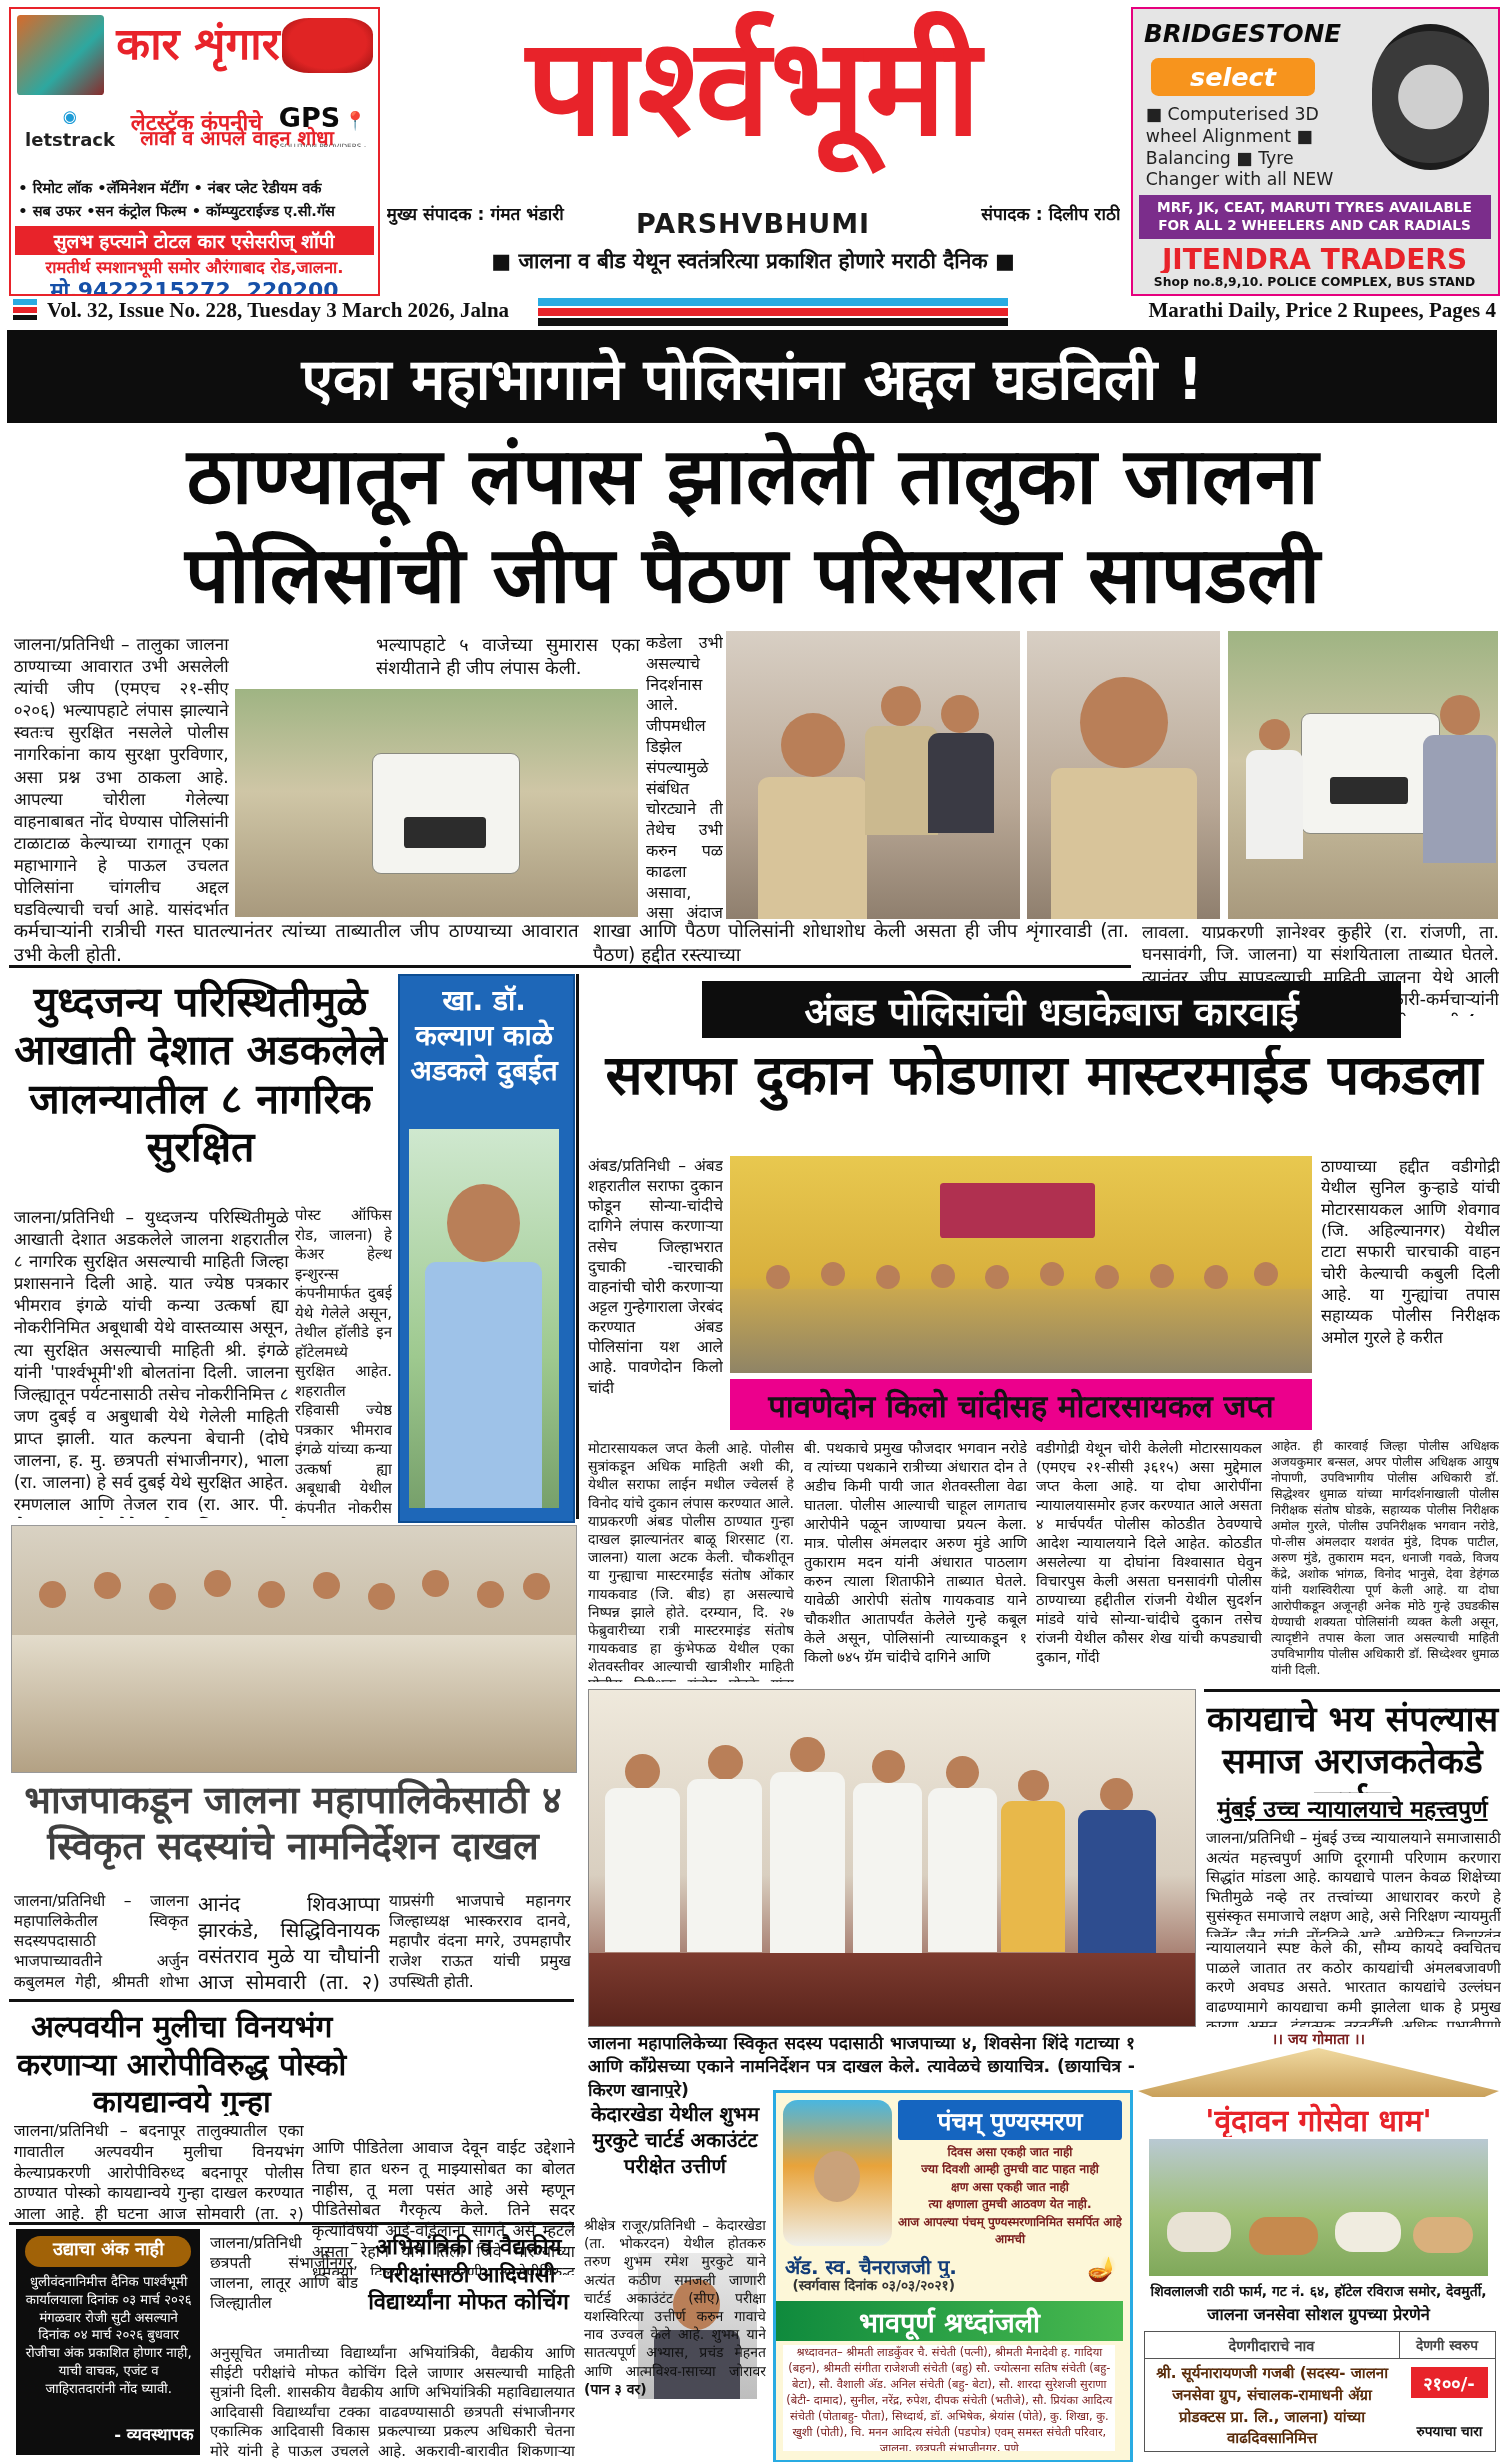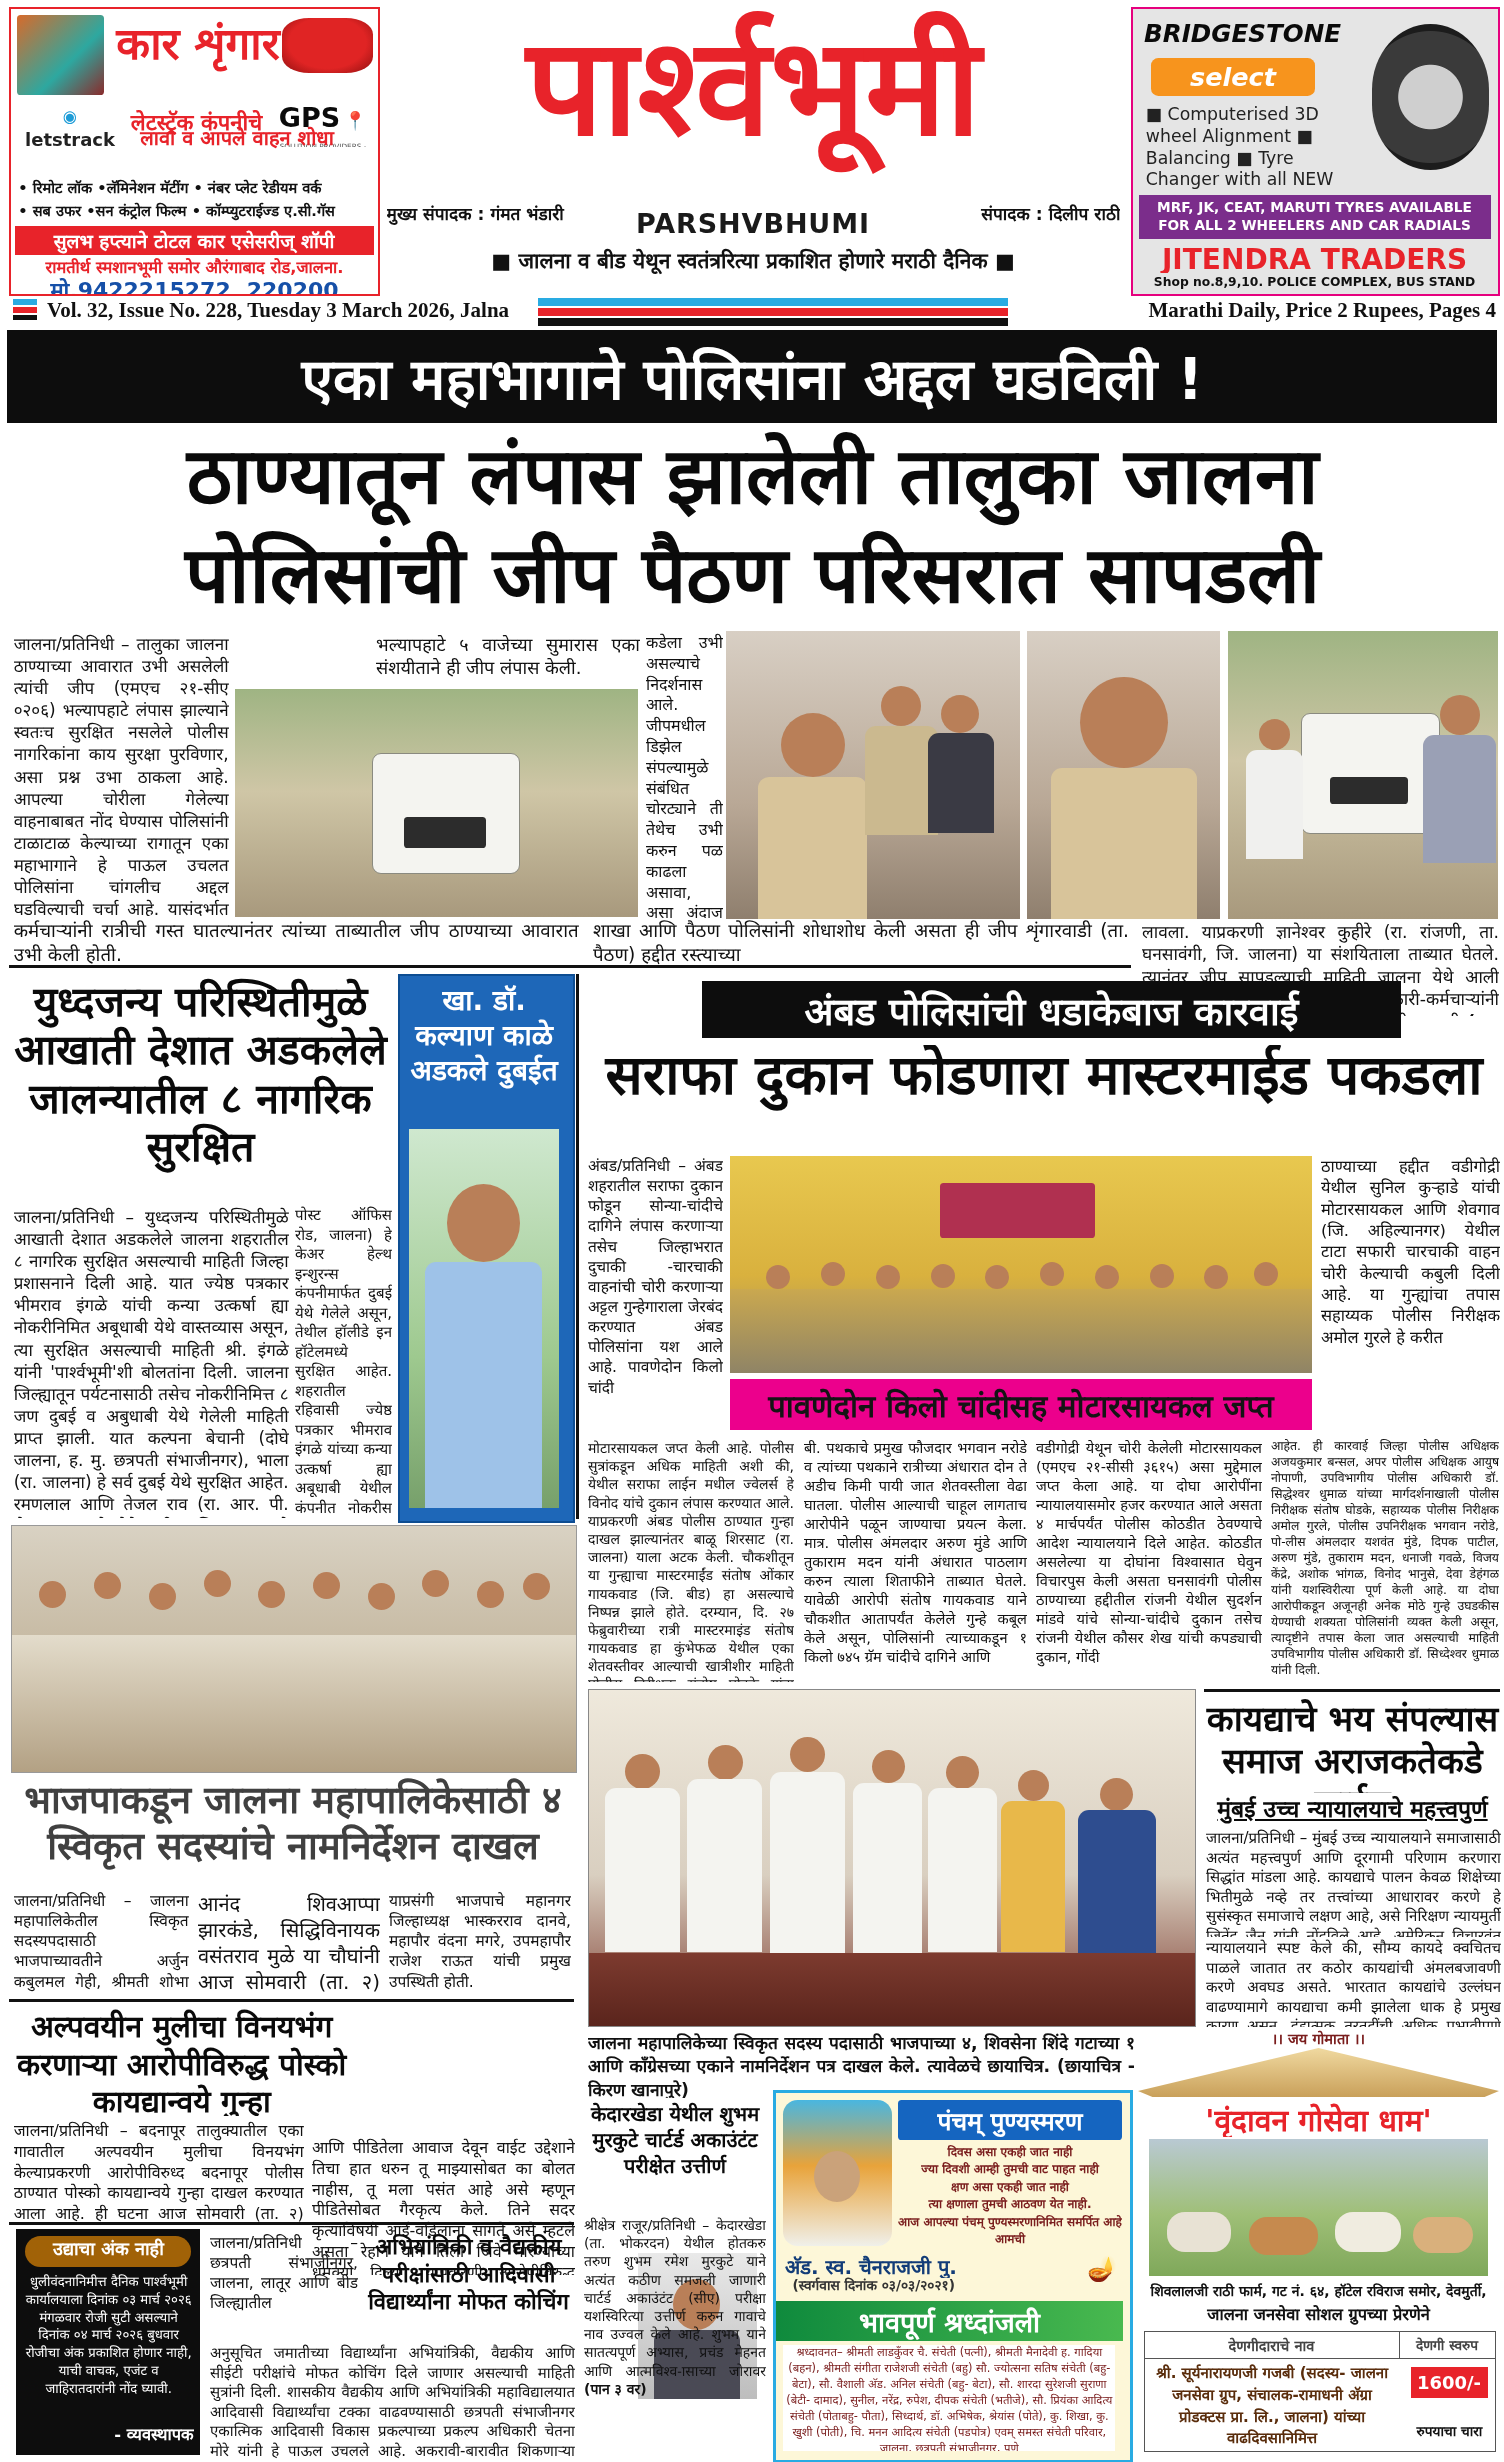--- a/index.html
+++ b/index.html
@@ -301,20 +301,20 @@
     <div class="t bold cen" style="left:3.6px;top:274px;width:354px;height:24px;font-size:16.4px;">जालना जनसेवा सोशल ग्रुपच्या प्रेरणेने</div>
     <div class="abs" style="left:5.5px;top:301px;width:350px;height:119px;border:1.8px solid #555;">
       <div class="abs" style="left:0;top:0;width:254px;height:25.5px;border-right:1.8px solid #555;border-bottom:1.8px solid #555;display:flex;align-items:center;justify-content:center;">
         <span class="bold" style="font-size:14.6px;color:#444;">देणगीदाराचे नाव</span>
       </div>
       <div class="abs" style="left:255px;top:0;width:95px;height:25.5px;border-bottom:1.8px solid #555;display:flex;align-items:center;justify-content:center;">
         <span class="bold" style="font-size:13.7px;color:#444;">देणगी स्वरुप</span>
       </div>
       <div class="t bold cen" style="left:3.6px;top:31px;width:248px;height:84px;font-size:15px;color:#5a2d0c;line-height:1.45;">श्री. सूर्यनारायणजी गजबी (सदस्य- जालना जनसेवा ग्रुप, संचालक-रामाधनी अ‍ॅग्रा प्रोडक्टस प्रा. लि., जालना) यांच्या वाढदिवसानिमित्त</div>
       <div class="abs" style="left:266px;top:35px;width:77px;height:31px;background:#e8232a;display:flex;align-items:center;justify-content:center;">
-        <span class="bold" style="color:#fff;font-size:18px;">1600/-</span>
+        <span class="bold" style="color:#fff;font-size:18px;">२१००/-</span>
       </div>
       <div class="t bold" style="left:261px;top:91px;width:88px;height:22px;font-size:13.7px;text-align:center;">रुपयाचा चारा</div>
     </div>
   </div>
 
 </div>
 
 
 </body></html>

